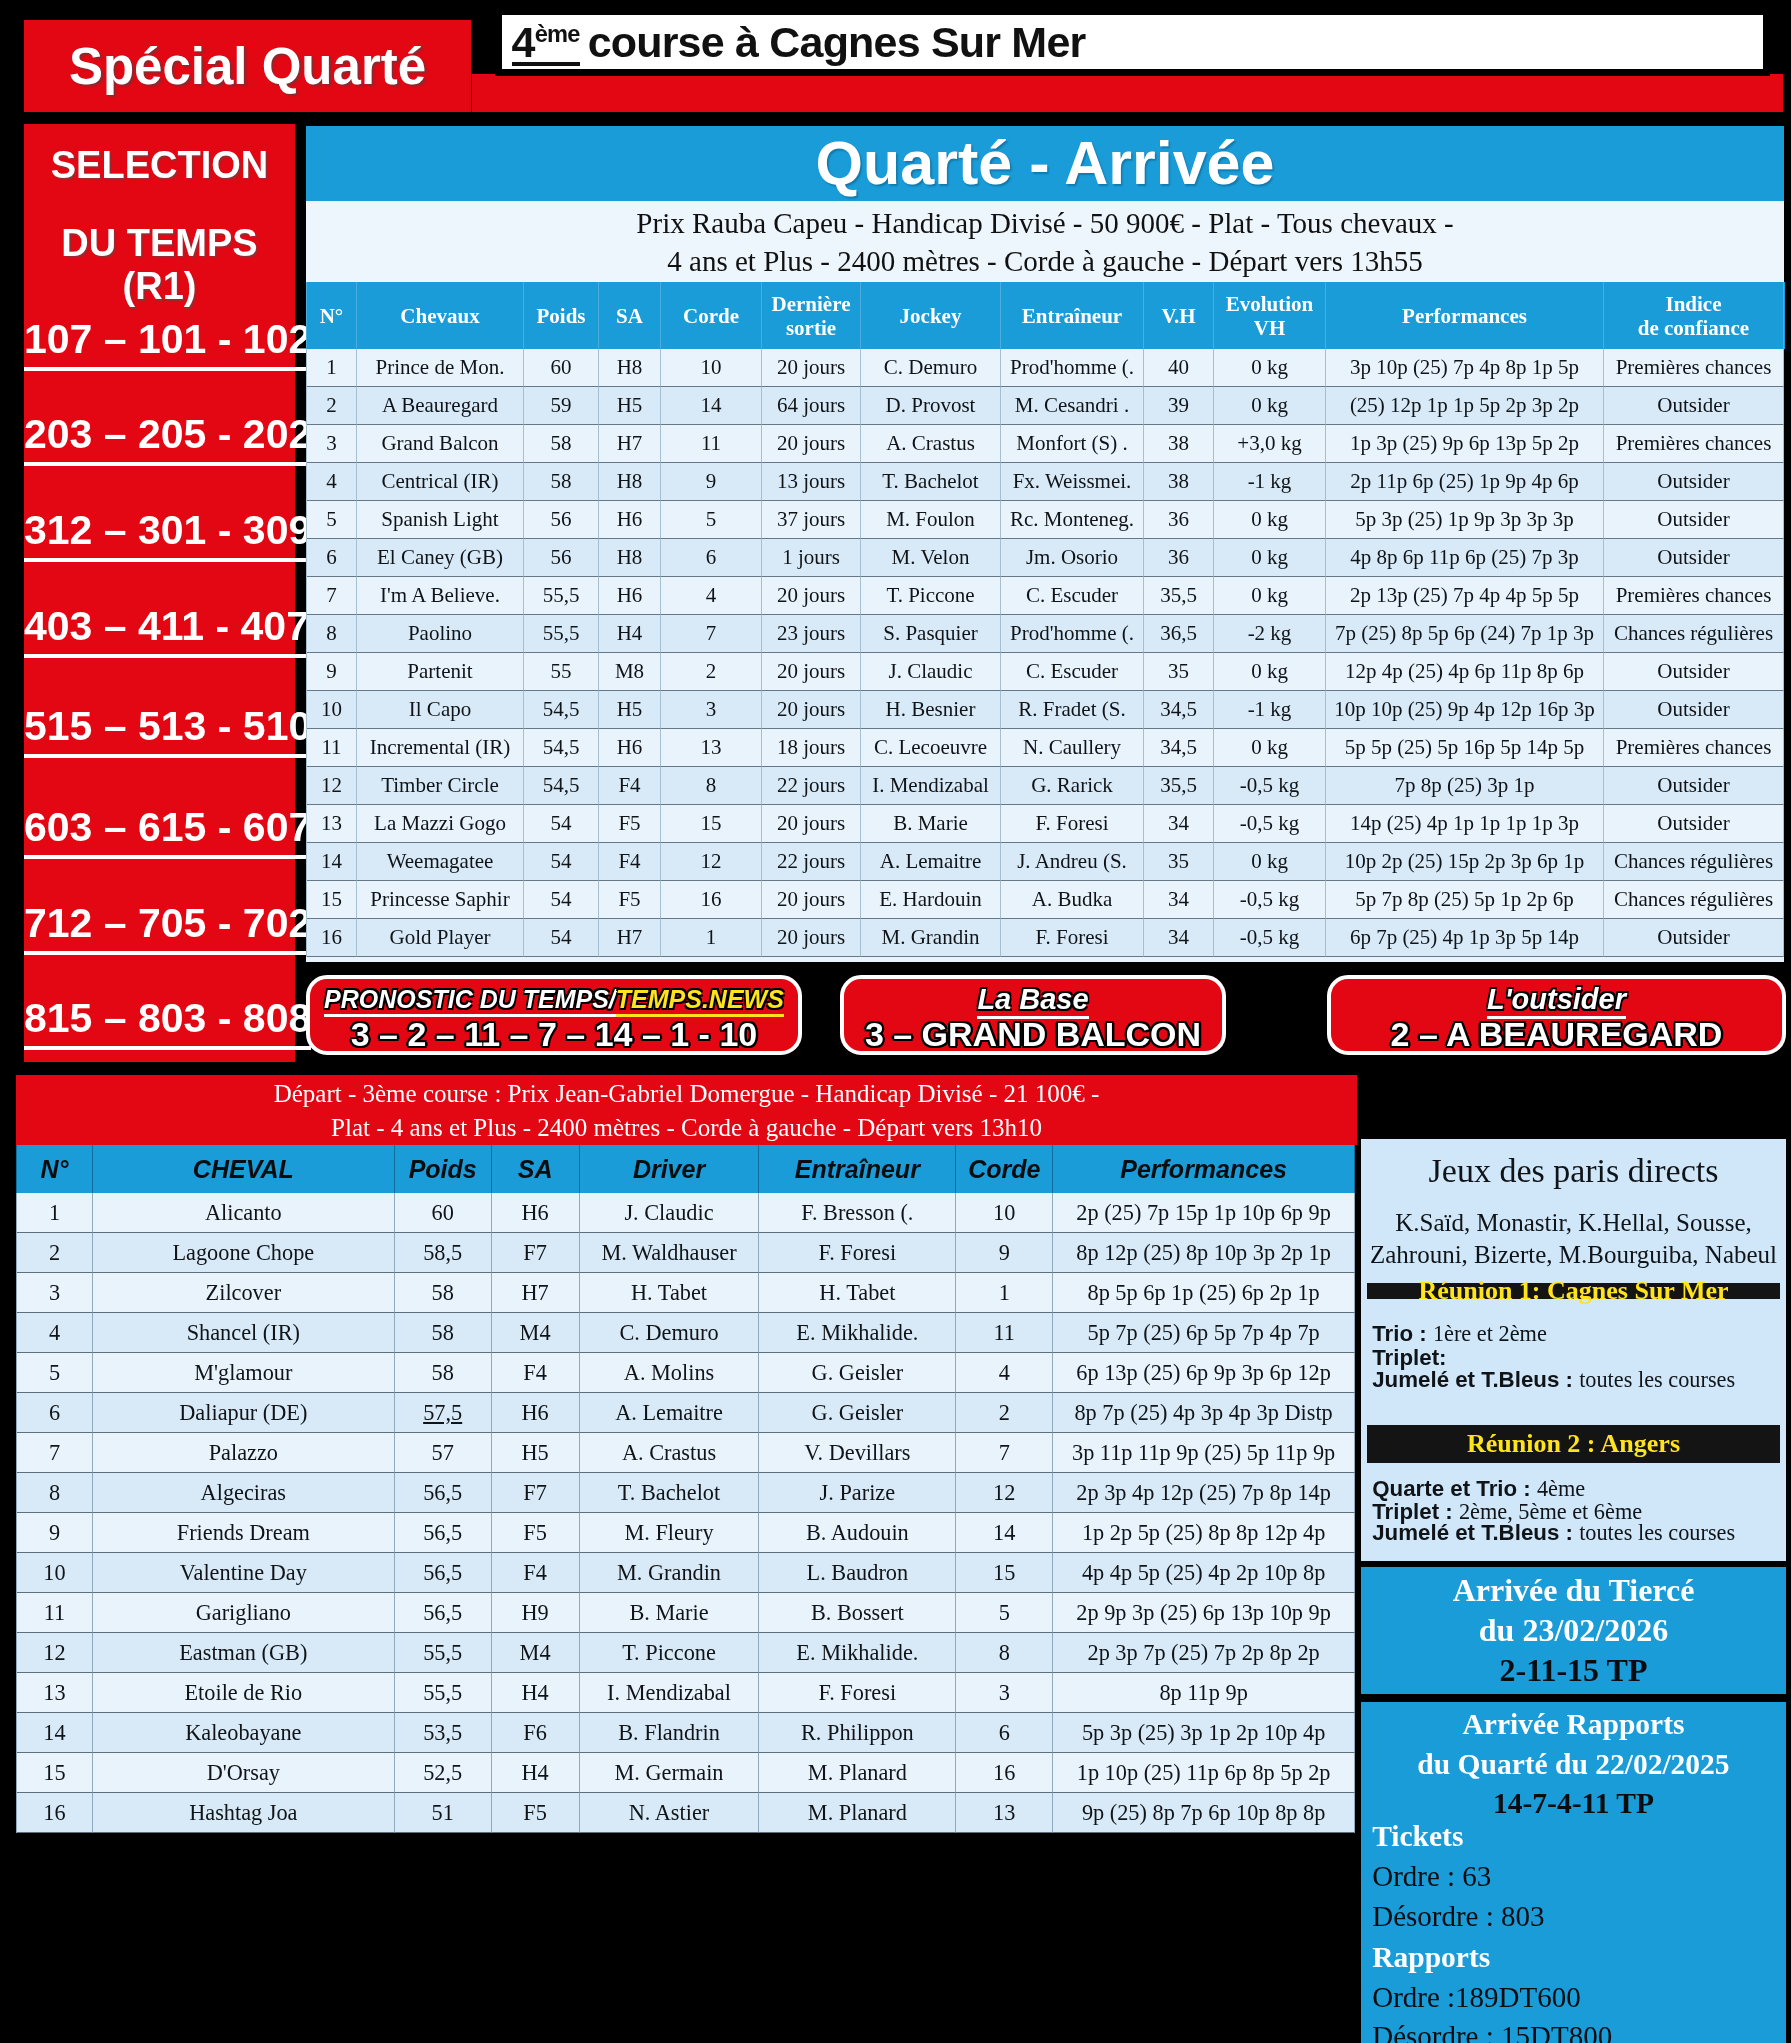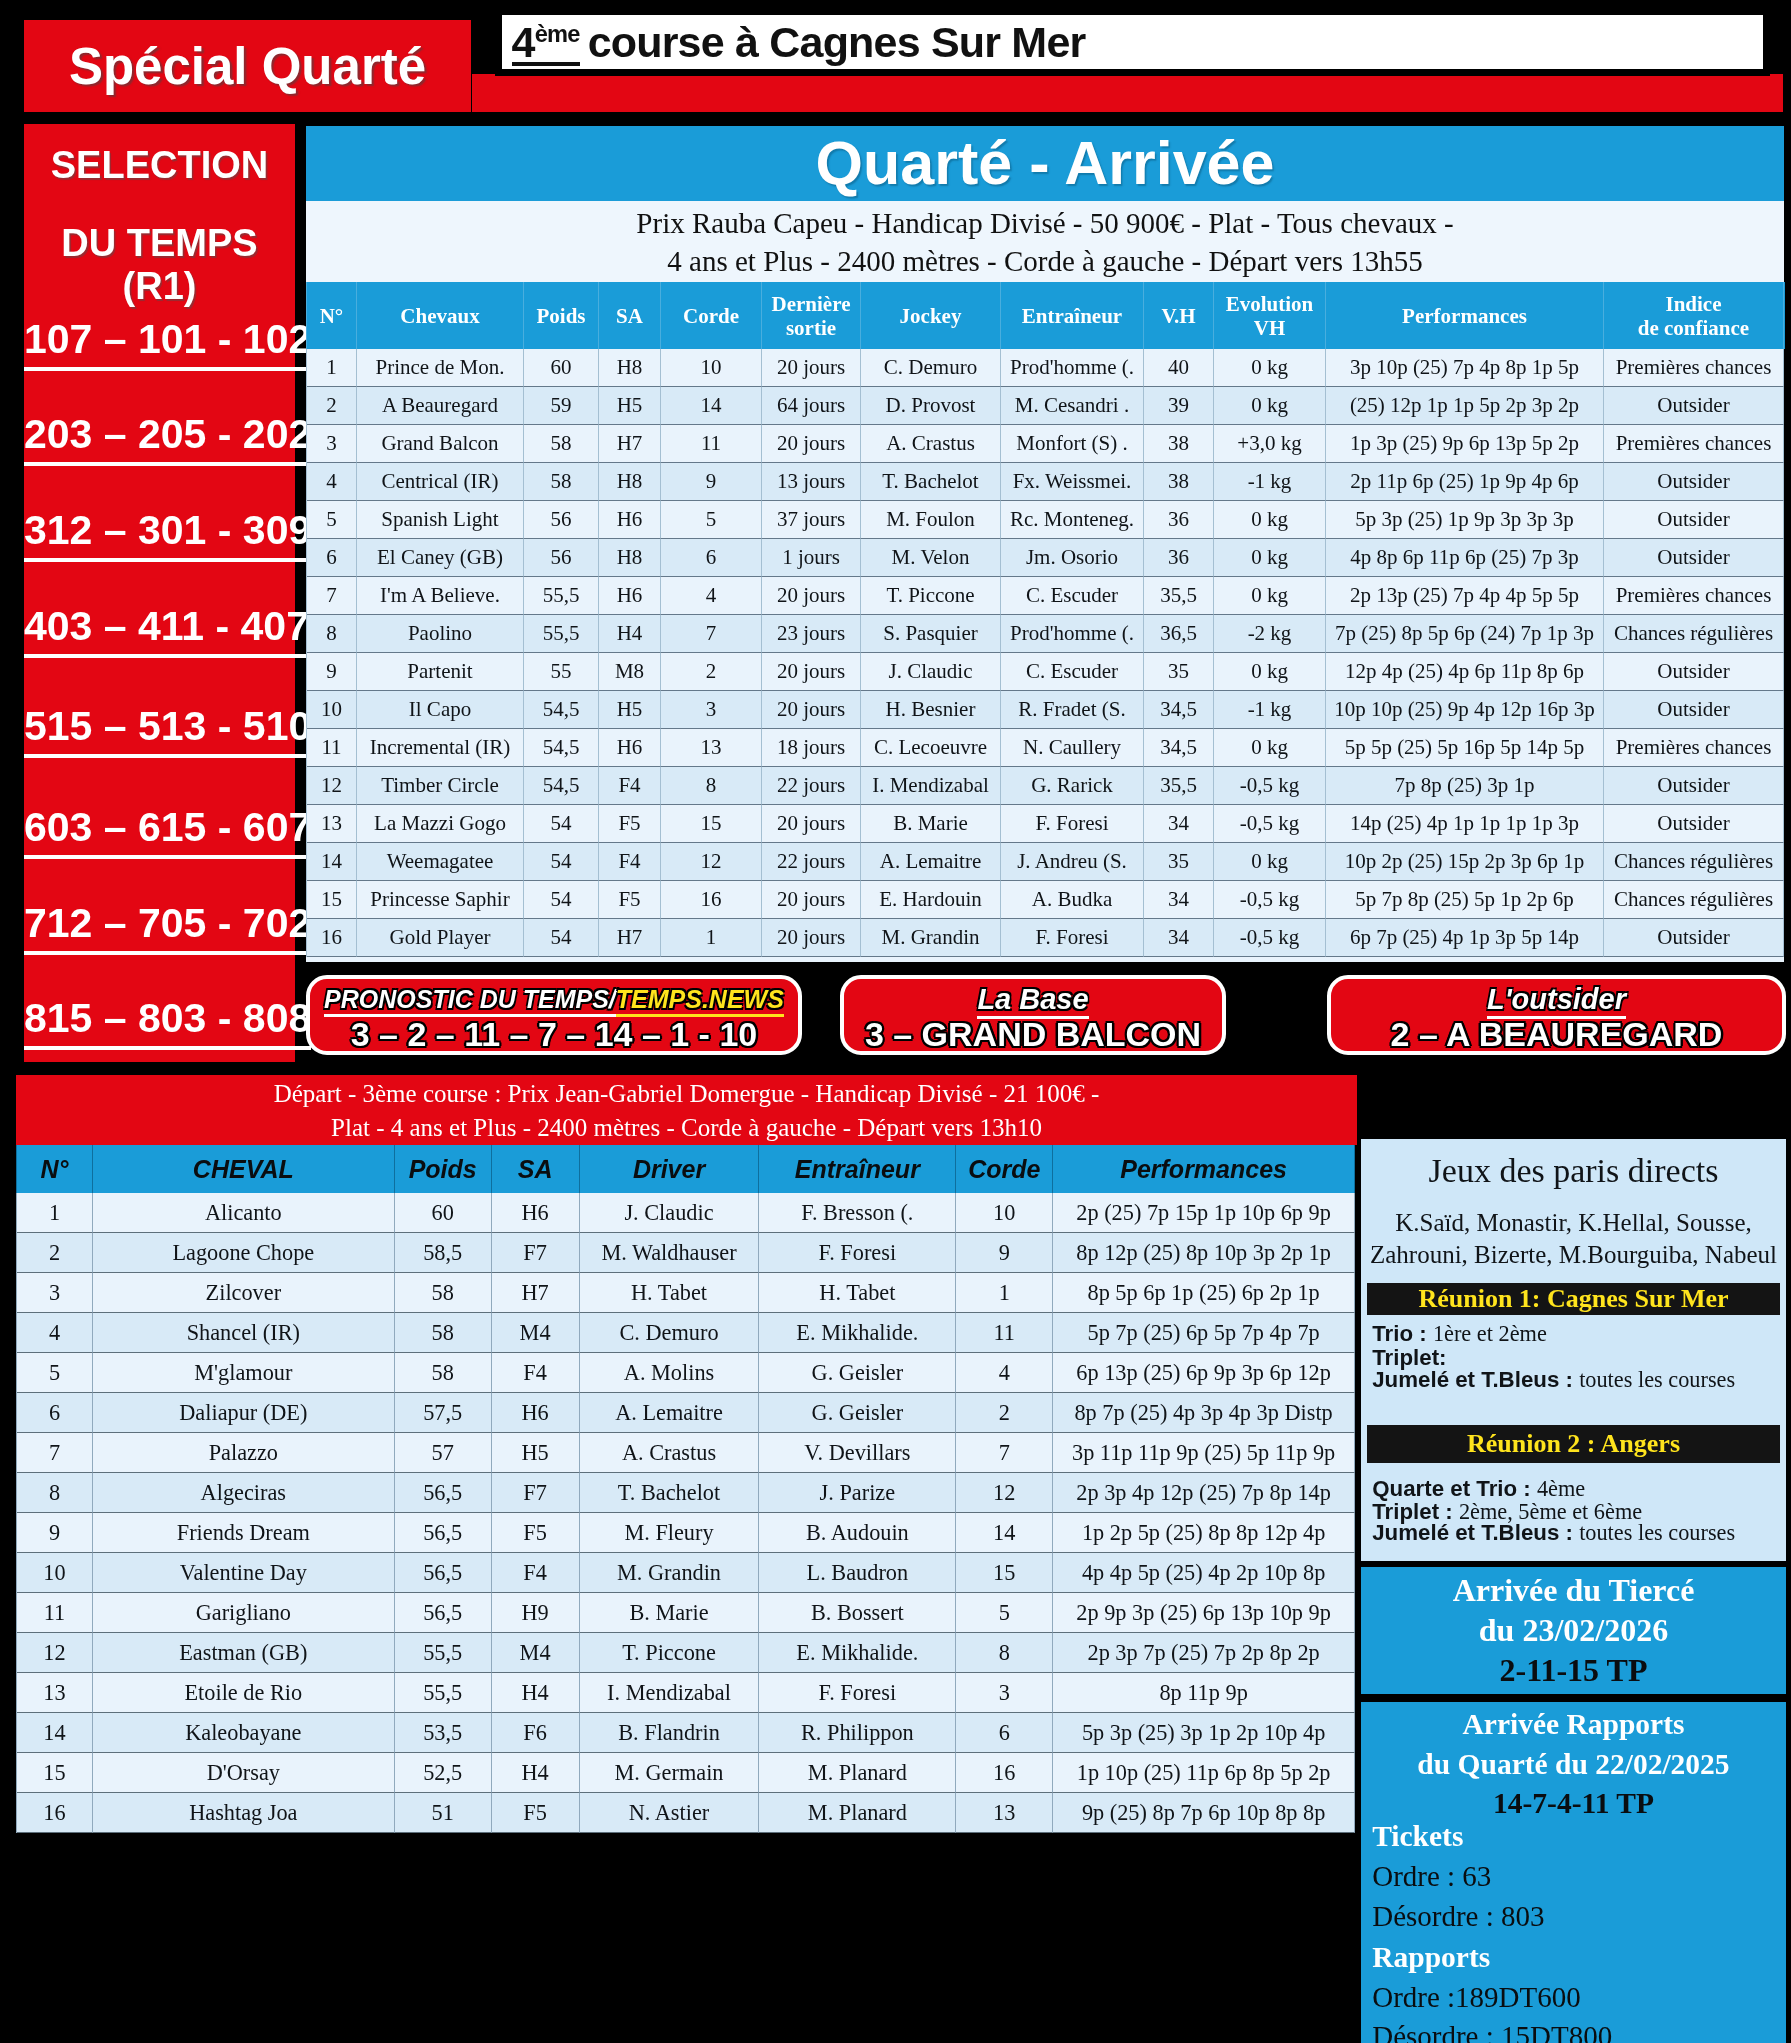--- a/index.html
+++ b/index.html
@@ -436,21 +436,21 @@
         <div class="td" style="width: 97px;">58</div>
         <div class="td" style="width: 88px;">F4</div>
         <div class="td" style="width: 180px;">A. Molins</div>
         <div class="td" style="width: 197px;">G. Geisler</div>
         <div class="td" style="width: 97px;">4</div>
         <div class="td" style="width: 302px;">6p 13p (25) 6p 9p 3p 6p 12p</div>
       </div>
       <div class="t2r even">
         <div class="td" style="width: 76px;">6</div>
         <div class="td" style="width: 302px;">Daliapur (DE)</div>
-        <div class="td" style="width: 97px;">57,5</div>
+        <div class="td" style="width: 97px; text-decoration: underline;">57,5</div>
         <div class="td" style="width: 88px;">H6</div>
         <div class="td" style="width: 180px;">A. Lemaitre</div>
         <div class="td" style="width: 197px;">G. Geisler</div>
         <div class="td" style="width: 97px;">2</div>
         <div class="td" style="width: 302px;">8p 7p (25) 4p 3p 4p 3p Distp</div>
       </div>
       <div class="t2r odd">
         <div class="td" style="width: 76px;">7</div>
         <div class="td" style="width: 302px;">Palazzo</div>
         <div class="td" style="width: 97px;">57</div>
@@ -550,21 +550,21 @@
         <div class="td" style="width: 97px;">13</div>
         <div class="td" style="width: 302px;">9p (25) 8p 7p 6p 10p 8p 8p</div>
       </div>
     </div>
 
 
   <div class="abs jeux">
     <div class="j-title">Jeux des paris directs</div>
     <div class="j-c" style="top:70px;">K.Saïd,  Monastir,  K.Hellal, Sousse,</div>
     <div class="j-c" style="top:102px;">Zahrouni, Bizerte, M.Bourguiba,  Nabeul</div>
-    <div class="rbar" style="top:144px;height:32px;">Réunion 1: Cagnes Sur Mer</div>
+    <div class="rbar" style="top:144px;height:16px;">Réunion 1: Cagnes Sur Mer</div>
     <div id="r1-lines">
         <div class="jline" style="top: 182px;"><b>Trio : </b><span>1ère et 2ème</span></div>
         <div class="jline" style="top: 206px;"><b>Triplet:</b><span></span></div>
         <div class="jline" style="top: 228px;"><b>Jumelé et T.Bleus : </b><span>toutes les courses</span></div>
       </div>
     <div class="rbar" style="top:286px;height:38px;">Réunion 2 : Angers</div>
     <div id="r2-lines">
         <div class="jline" style="top: 337px;"><b>Quarte et Trio : </b><span>4ème</span></div>
         <div class="jline" style="top: 360px;"><b>Triplet : </b><span>2ème, 5ème et 6ème</span></div>
         <div class="jline" style="top: 381px;"><b>Jumelé et T.Bleus : </b><span>toutes les courses</span></div>

